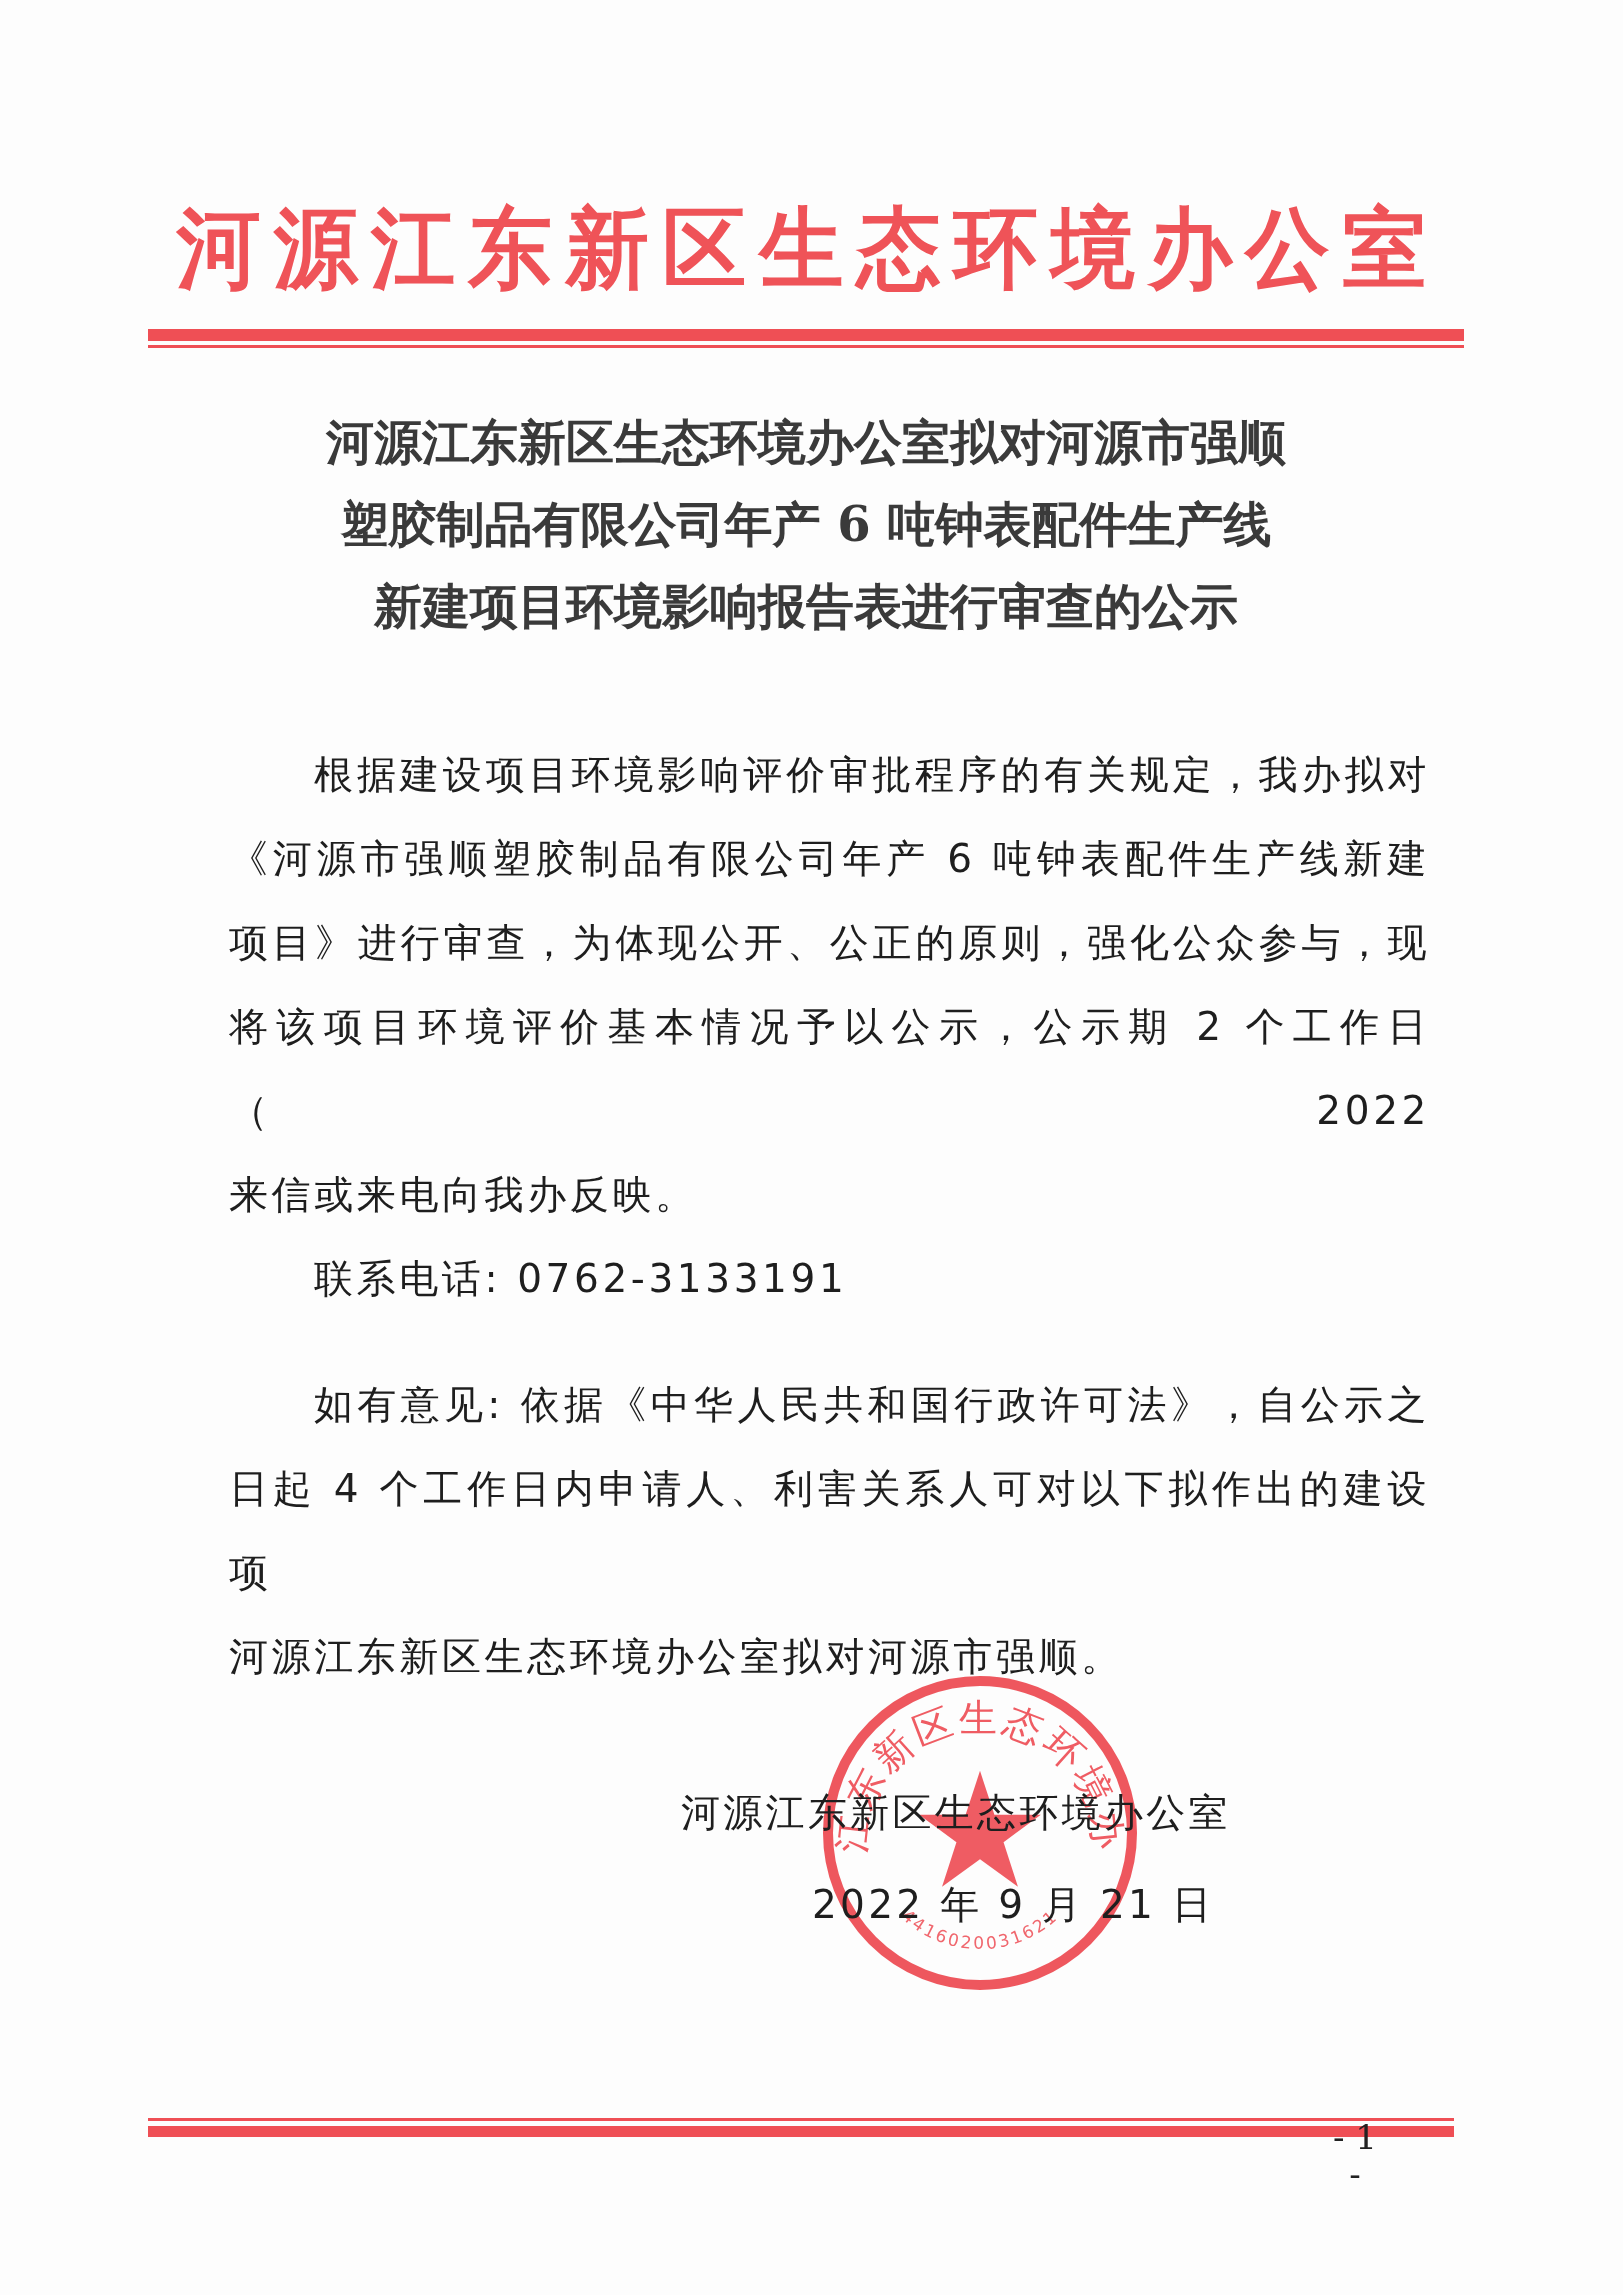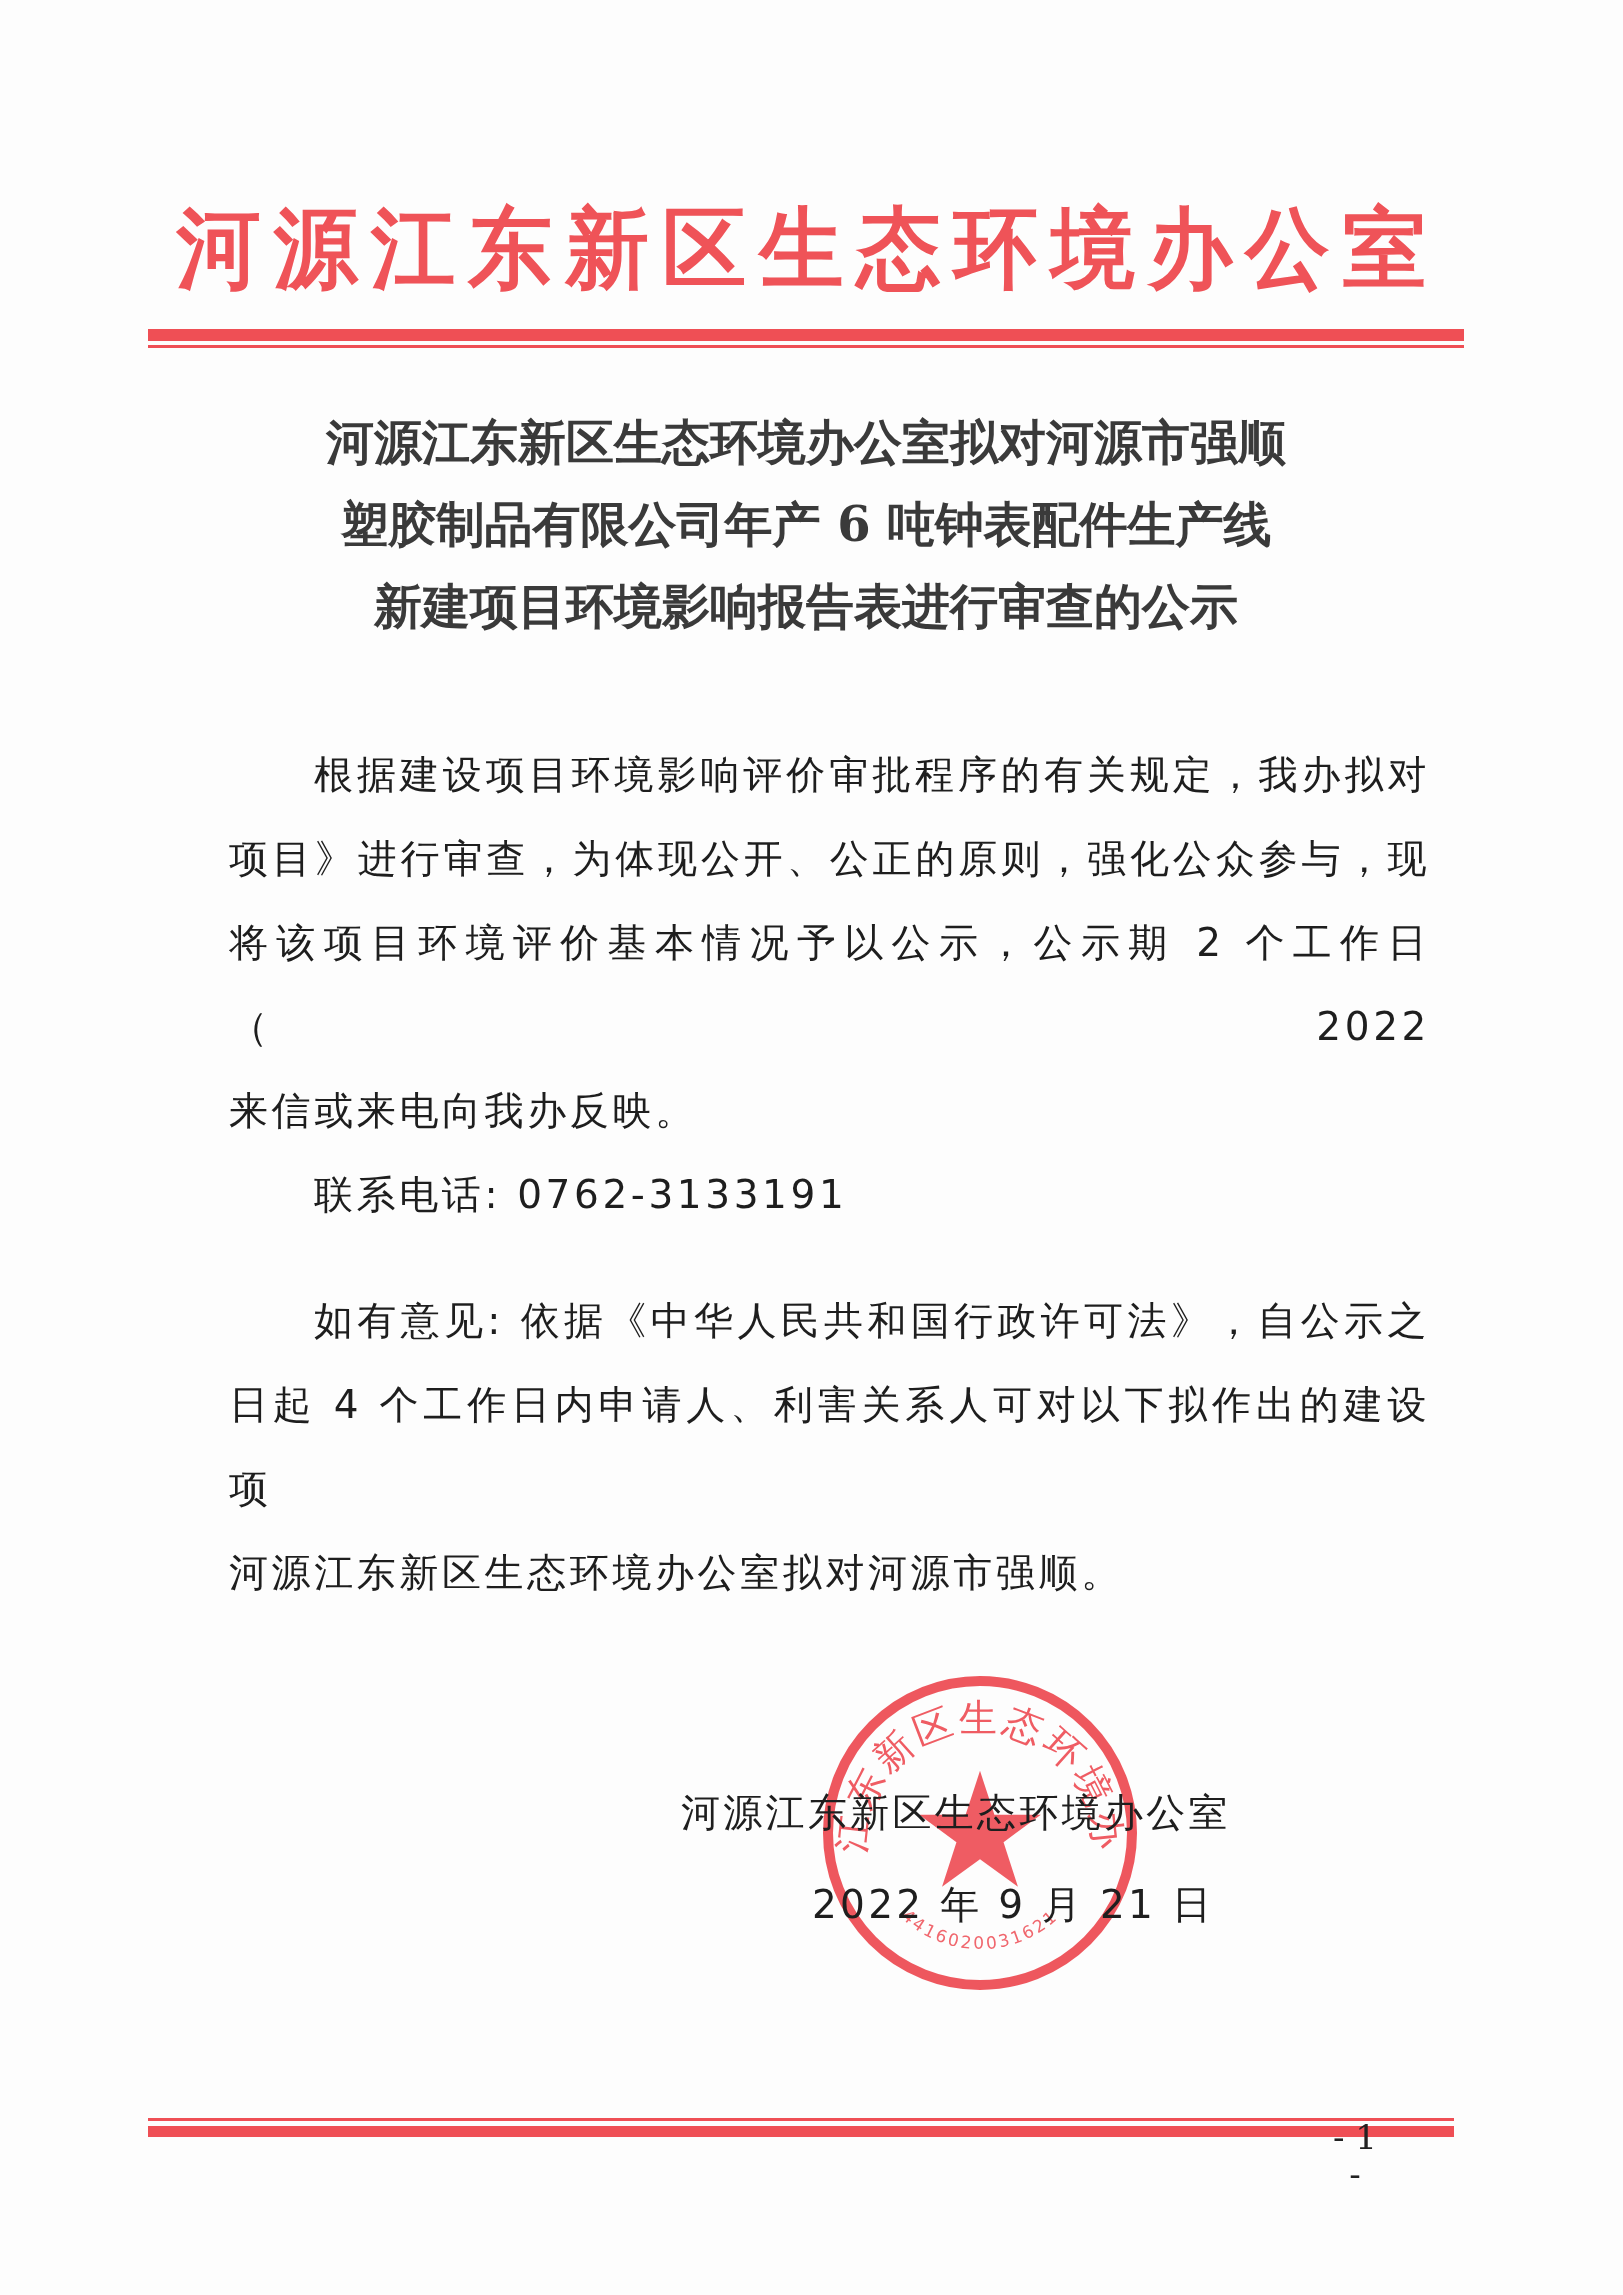--- a/index.html
+++ b/index.html
@@ -91,20 +91,21 @@
 
   <div class="title">
     <div>河源江东新区生态环境办公室拟对河源市强顺</div>
     <div>塑胶制品有限公司年产 6 吨钟表配件生产线</div>
     <div>新建项目环境影响报告表进行审查的公示</div>
   </div>
 
   <div class="body">
     <div>
       <p class="indent">根据建设项目环境影响评价审批程序的有关规定，我办拟对</p>
+      <p>《河源市强顺塑胶制品有限公司年产 6 吨钟表配件生产线新建</p>
       <p>项目》进行审查，为体现公开、公正的原则，强化公众参与，现</p>
       <p>将该项目环境评价基本情况予以公示，公示期 2 个工作日（2022</p>
       <p class="last">来信或来电向我办反映。</p>
     </div>
     <p class="indent last">联系电话:  0762-3133191</p>
     <div class="gap"></div>
     <div>
       <p class="indent">如有意见: 依据《中华人民共和国行政许可法》，自公示之</p>
       <p>日起 4 个工作日内申请人、利害关系人可对以下拟作出的建设项</p>
       <p class="last">河源江东新区生态环境办公室拟对河源市强顺。</p>

